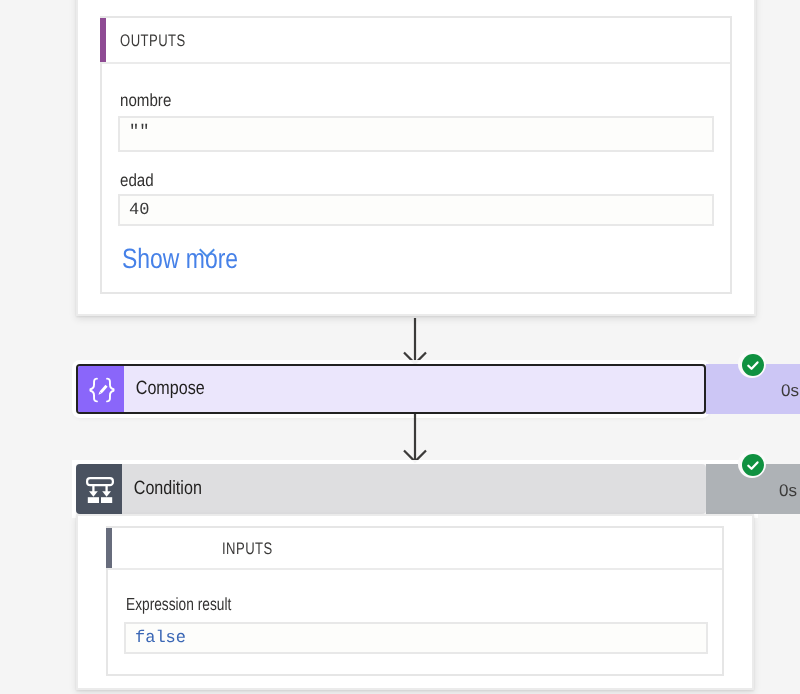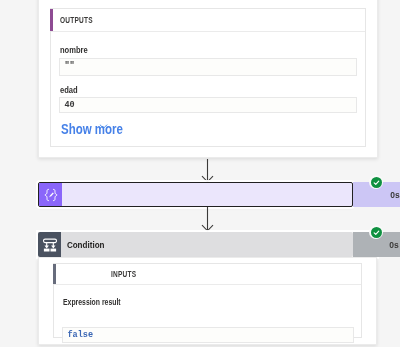--- a/index.html
+++ b/index.html
@@ -1,17 +1,17 @@
 <!DOCTYPE html>
 <html><head>
 <meta charset="utf-8">
 <style>
   html,body{margin:0;padding:0;}
   body{width:400px;height:347px;background:#f5f5f5;font-family:"Liberation Sans",sans-serif;overflow:hidden;}
-  .stage{position:relative;width:400px;height:347px;font-weight:bold;}
+  .stage{position:relative;width:400px;height:347px;}
 
   
   .panel{position:absolute;background:#ffffff;border:1px solid #ebebeb;box-shadow:0 1.6px 3.6px rgba(0,0,0,.10),0 .3px .9px rgba(0,0,0,.07);box-sizing:border-box;}
 
   .subcard{position:absolute;background:#ffffff;border:1px solid #e6e6e6;box-sizing:border-box;}
   .sub-head{position:relative;height:23px;border-bottom:1px solid #ebebeb;display:flex;align-items:center;}
   .accent{position:absolute;left:-1px;top:0;bottom:0;width:3px;}
   .sub-title{font-size:8.4px;letter-spacing:.3px;color:#3b3a39;margin-left:9px;transform:scaleX(0.78);transform-origin:left center;}
 
   .field-label{position:absolute;font-size:8.8px;color:#323130;transform:scaleX(0.86);transform-origin:left center;white-space:nowrap;}
@@ -71,20 +71,23 @@
 
   <div class="card" style="left:38px;top:182px;width:315px;height:25px;background:#ebe6fc;box-shadow:0 0 0 2px rgba(255,255,255,.95), 0 1px 3px rgba(0,0,0,.13);">
     <div class="iconbox" style="background:#8a66fa;">
       <svg width="14" height="14" viewBox="0 0 16 16">
         <path d="M5.1 1.5 C3.2 1.5 3.45 3.15 3.45 4.85 C3.45 6.7 2.35 7.3 1.4 7.55 L1.4 8.45 C2.35 8.7 3.45 9.3 3.45 11.15 C3.45 12.85 3.2 14.5 5.1 14.5" fill="none" stroke="#ffffff" stroke-width="1.1" stroke-linecap="round" stroke-linejoin="round"></path>
         <path d="M10.9 1.5 C12.8 1.5 12.55 3.15 12.55 4.85 C12.55 6.7 13.65 7.3 14.6 7.55 L14.6 8.45 C13.65 8.7 12.55 9.3 12.55 11.15 C12.55 12.85 12.8 14.5 10.9 14.5" fill="none" stroke="#ffffff" stroke-width="1.1" stroke-linecap="round" stroke-linejoin="round"></path>
         <path d="M6.6 8.85 L10.0 5.0 L11.2 6.1 L7.8 9.95 Z" fill="#ffffff"></path>
         <path d="M6.5 9.0 L6.0 10.65 L7.6 10.05 Z" fill="#ffffff"></path>
       </svg>
     </div>
+    <div class="body">
+      <div class="title">Compose</div>
+    </div>
   </div>
   <div class="duration" style="left:353px;top:182px;width:24px;height:25px;background:#ccc6f5;color:#3b3a39;">
     <span>0s</span>
   </div>
   <div class="statuscheck" style="left:369px;top:175px;">
     <svg width="11" height="11" viewBox="0 0 12 12">
       <circle cx="6" cy="6" r="6" fill="#0f9140"></circle>
       <path d="M3.45 6.4 L5.2 8.05 L8.45 4.6" fill="none" stroke="#ffffff" stroke-width="1.25" stroke-linecap="round" stroke-linejoin="round"></path>
     </svg>
   </div>
@@ -120,19 +123,19 @@
     </svg>
   </div>
 
   <div class="panel" style="left:38px;top:257px;width:339px;height:88px;">
     <div class="subcard" style="left:14px;top:5px;width:309px;height:75px;">
       <div class="sub-head" style="height:20px;padding-left:48px;">
         <div class="accent" style="background:#676c7c;"></div>
         <div class="sub-title">INPUTS</div>
       </div>
       <div class="field-label" style="left:9px;top:33px;transform:scaleX(0.78);">Expression result</div>
-      <div class="field-box" style="left:8px;top:47px;width:292px;height:16px;color:#3b67b5;margin-top:16px;">
+      <div class="field-box" style="left:8px;top:47px;width:292px;height:16px;color:#3b67b5;">
         <span>false</span>
       </div>
     </div>
   </div>
 
 </div>
 
 </body></html>

